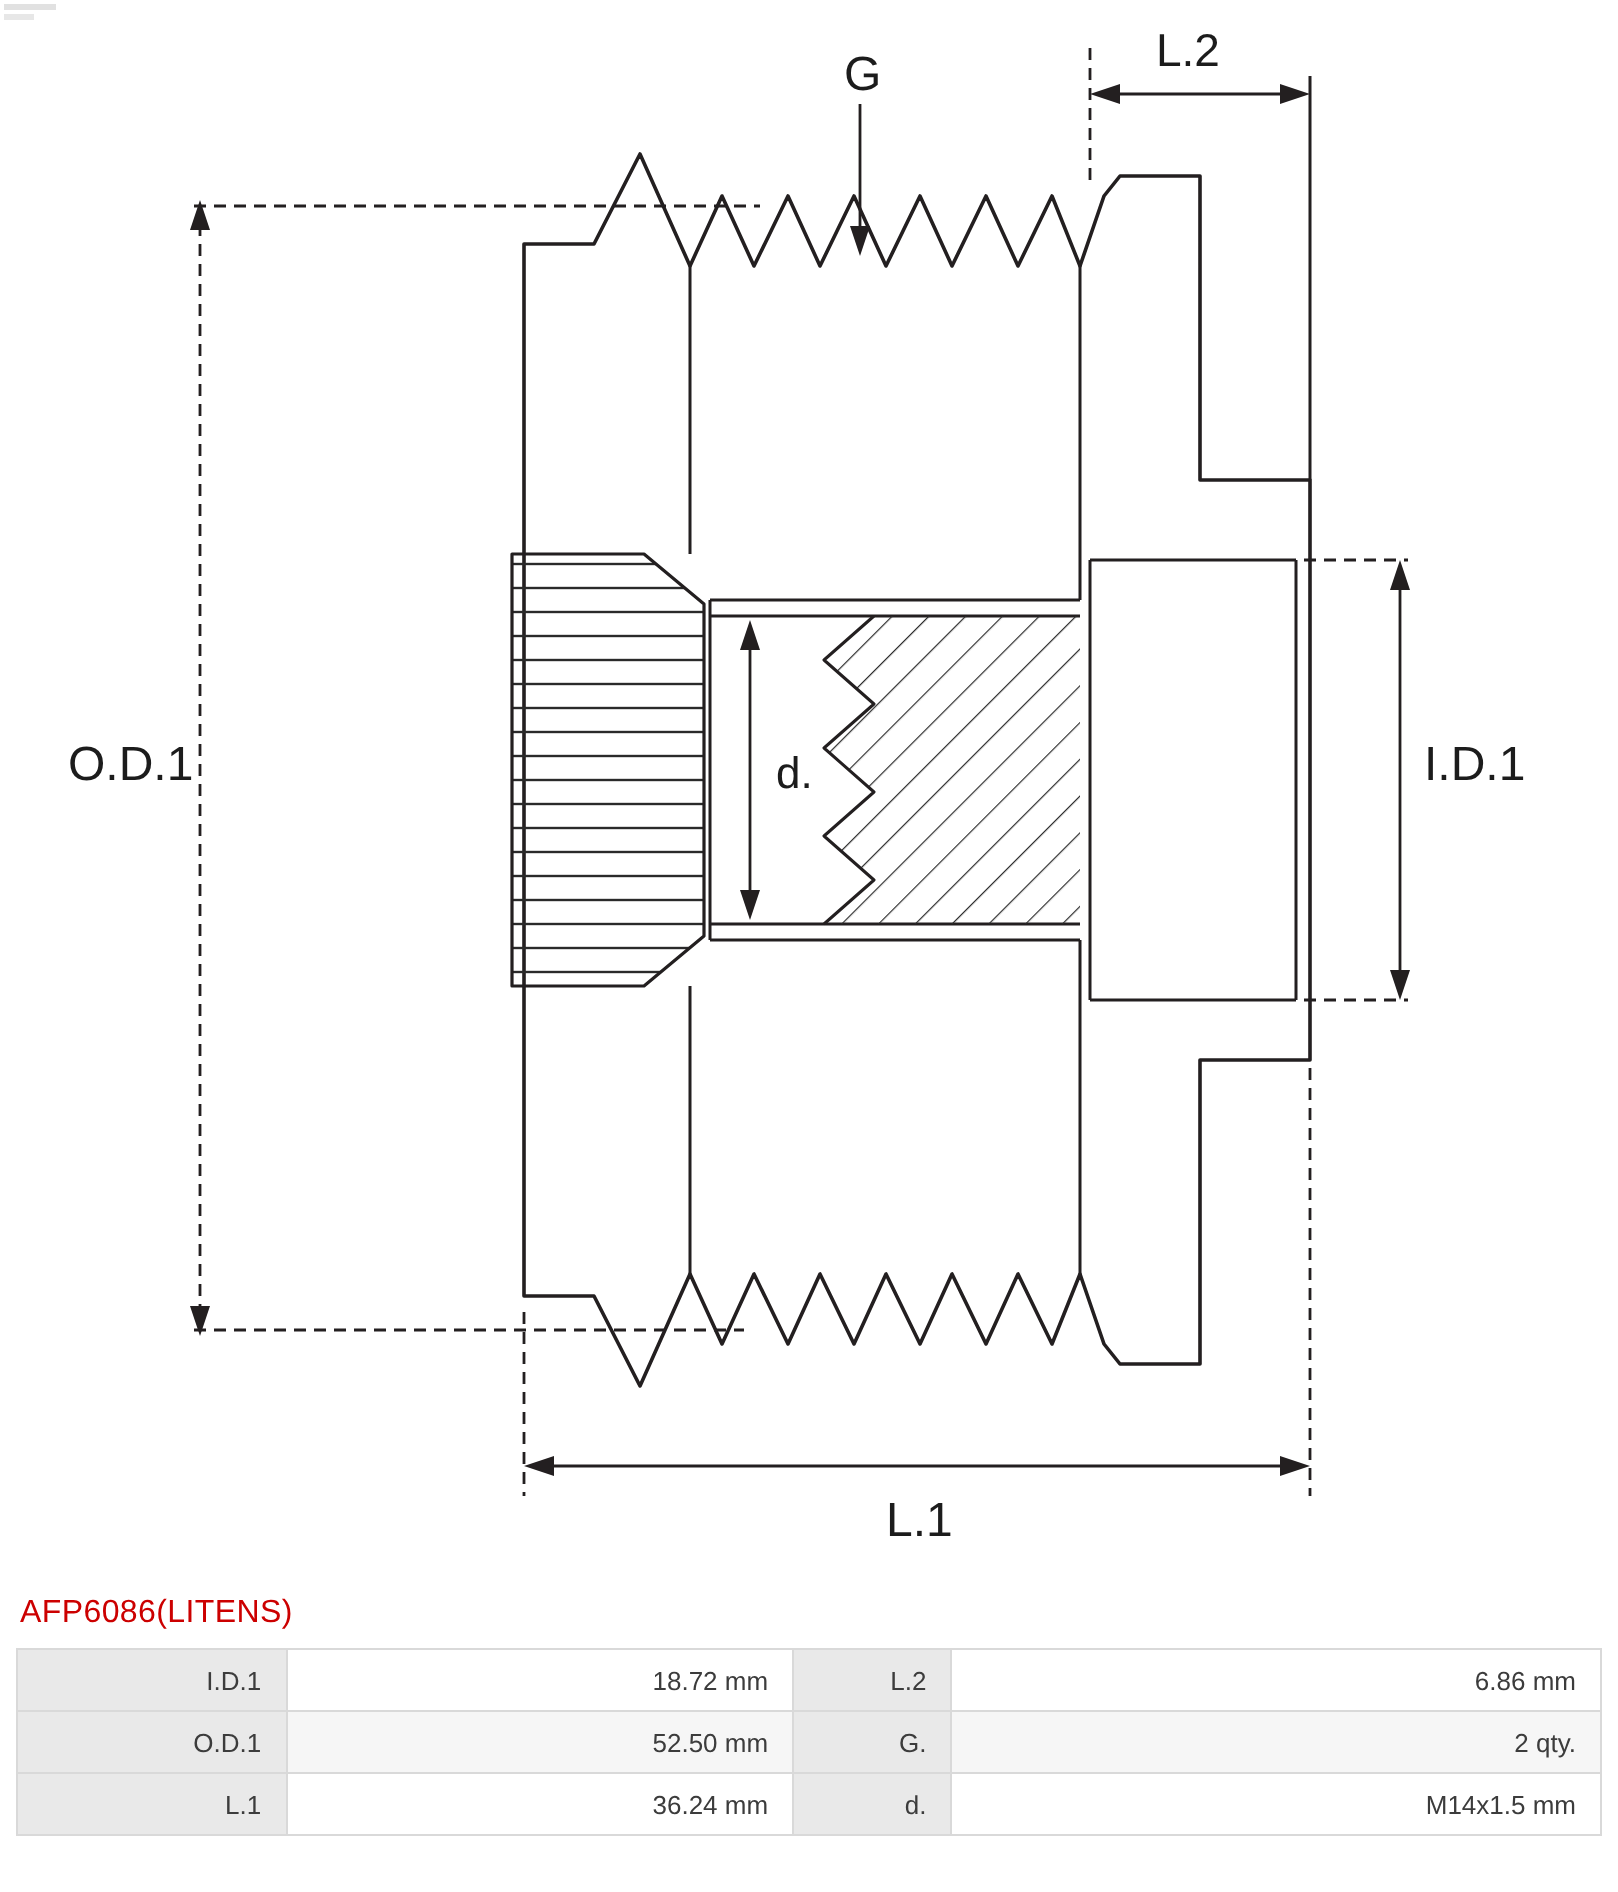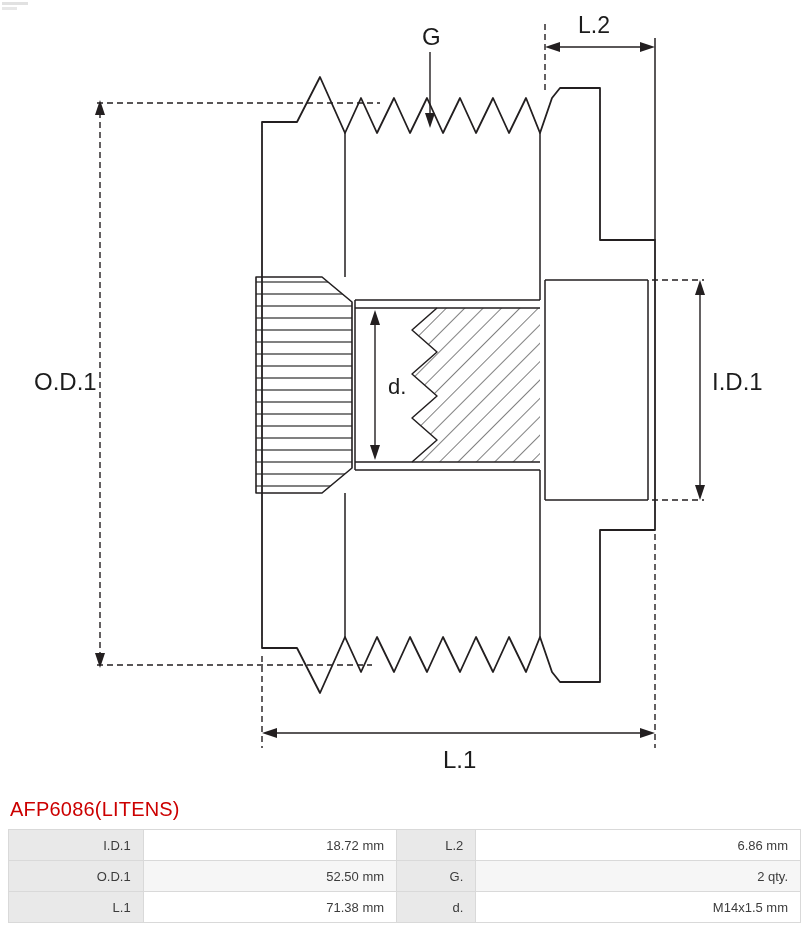--- a/index.html
+++ b/index.html
@@ -9,21 +9,21 @@
     color:#3c3c3c;
     overflow:hidden;
   }
   .drawing-wrap{width:809px;height:792px;position:relative;}
   svg text{
     font-family:"Liberation Sans", sans-serif;
     fill:#1c1c1c;
   }
   .pn{
     margin:6px 0 8px 10px;
-    font-size:20px;
+    font-size:16px;
     color:#cc0000;
     letter-spacing:.2px;
   }
   table.specs{
     border-collapse:collapse;
     width:793px;
     margin:0 8px;
     table-layout:fixed;
   }
   table.specs td{
@@ -159,18 +159,18 @@
       <td class="v">6.86 mm</td>
     </tr>
     <tr>
       <td class="k">O.D.1</td>
       <td class="v">52.50 mm</td>
       <td class="k">G.</td>
       <td class="v">2 qty.</td>
     </tr>
     <tr>
       <td class="k">L.1</td>
-      <td class="v">71.38 mm</td>
+      <td class="v">36.24 mm</td>
       <td class="k">d.</td>
       <td class="v">M14x1.5 mm</td>
     </tr>
   </tbody>
 </table>
 
 </body></html>

